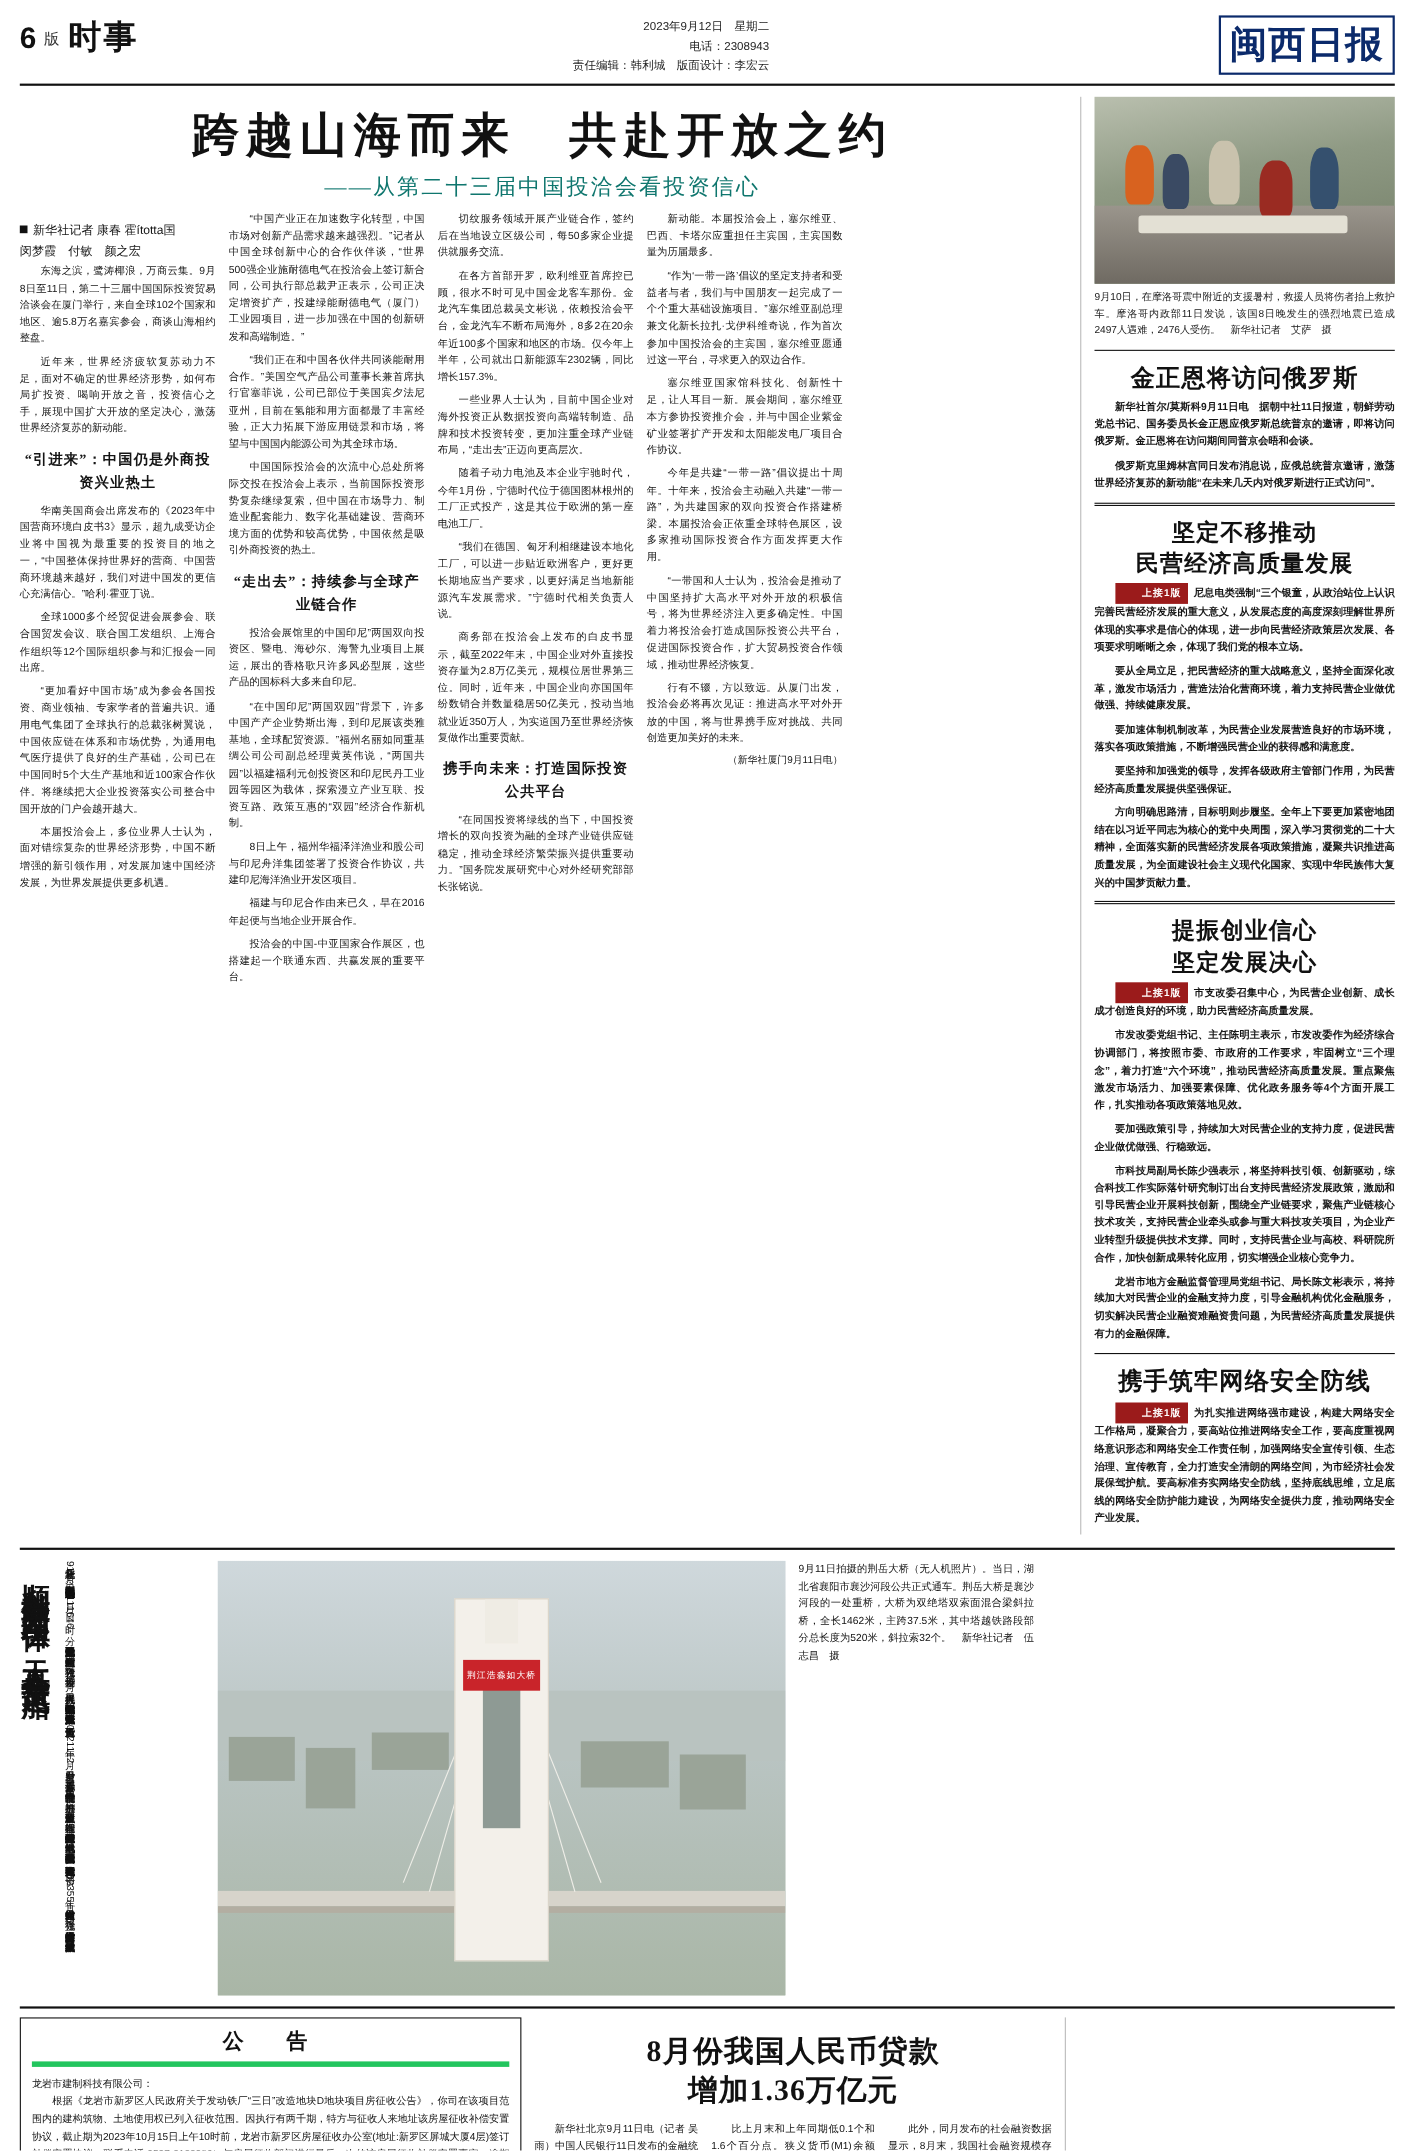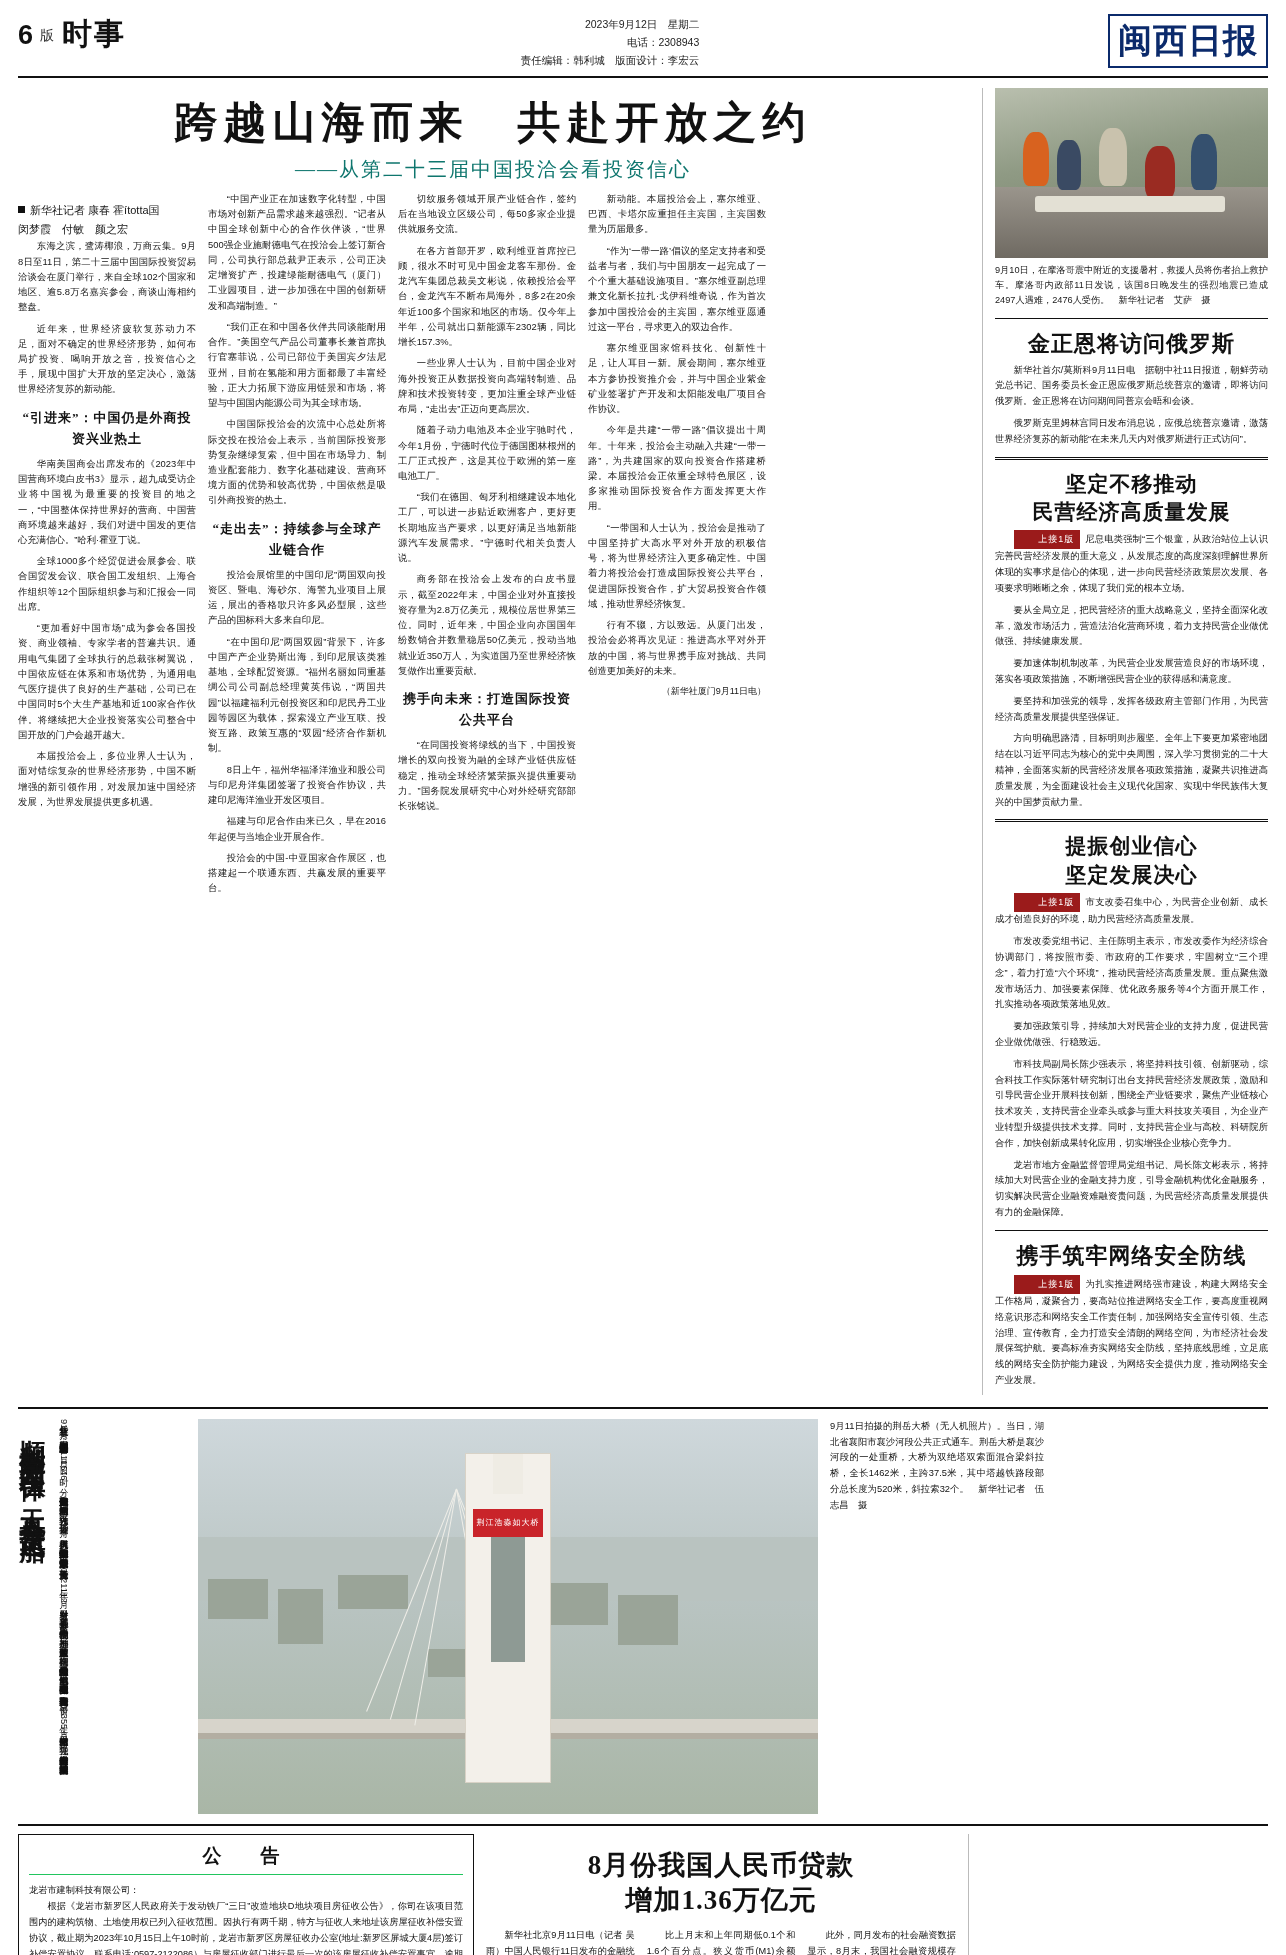--- a/index.html
+++ b/index.html
@@ -45,51 +45,51 @@
 
   
   .photo { width:100%; height:170px; background:linear-gradient(170deg,#b9bfae,#8f9a84 40%,#6f7a63); position:relative; overflow:hidden; }
   .photo .p-road { position:absolute; left:0; bottom:0; width:100%; height:42%; background:linear-gradient(180deg,#9a958c,#6f6a62); }
   .photo .p-fig { position:absolute; border-radius:40% 40% 20% 20%; }
   .cap { font-size:9.2px; line-height:1.65; text-align:justify; margin-top:5px; color:#1a1a1a; }
   .rr-h { font-size:22px; font-weight:bold; text-align:center; letter-spacing:1px; margin:10px 0 4px 0; font-family:"Liberation Serif", serif; }
   .rr-h.two { font-size:21px; line-height:1.35; }
   .rr-tag { display:inline-block; background:#9b1b1b; color:#fff; font-size:9px; padding:2px 6px; margin-right:5px; letter-spacing:1px; }
   .rr-text { font-size:9.3px; line-height:1.7; text-align:justify; color:#151515; }
-  .rr-text p { margin:0 0 6px 0; text-indent:2em; }
+  .rr-text p { margin:0 0 6px 0; text-indent:2em;font-weight:bold; }
   .divider { border-top:1px solid #111; margin:9px 0; }
   .divider.dbl { border-top:3px double #111; }
 
   
   .midzone { display:flex; gap:12px; margin-top:12px; border-top:2px solid #111; padding-top:10px; }
   .mz-left { width:168px; display:flex; gap:8px; }
   .vtitle { writing-mode:vertical-rl; text-orientation:upright; font-size:26px; font-weight:bold; letter-spacing:4px; font-family:"Liberation Serif", serif; line-height:1.12; }
   .vbody { font-size:9.2px; line-height:1.7; text-align:justify; writing-mode:vertical-rl; height:390px; }
-  .bigphoto { width:620px; height:395px; position:relative; overflow:hidden; background:linear-gradient(180deg,#c9d3d8 0%,#b6c2c6 30%,#9fae9a 100%); }
+  .bigphoto { width:516px; height:395px; position:relative; overflow:hidden; background:linear-gradient(180deg,#c9d3d8 0%,#b6c2c6 30%,#9fae9a 100%); }
   .mz-right { width:214px; font-size:9.3px; line-height:1.7; text-align:justify; }
 
   
   .sky { position:absolute; inset:0; background:linear-gradient(180deg,#cfd8dc,#b9c4c2 45%,#a9b6a6); }
   .city { position:absolute; left:0; top:38%; width:100%; height:30%; }
   .blk { position:absolute; background:#9aa498; }
   .river { position:absolute; left:0; top:30%; width:100%; height:16%; background:#b9c3c0; }
   .pylon { position:absolute; left:50%; transform:translateX(-50%); top:34px; width:86px; height:330px; background:#f3f0ea; border:1px solid #d8d2c6; }
   .pylon:before{content:"";position:absolute;left:50%;transform:translateX(-50%);top:0;width:30px;height:40px;background:#efece4;}
   .pylon-hole { position:absolute; left:50%; transform:translateX(-50%); top:58px; width:34px; height:150px; background:#8e9a94; }
   .plaque { position:absolute; left:50%; transform:translateX(-50%); top:90px; width:70px; height:28px; background:#c9242a; color:#fff; font-size:8px; text-align:center; line-height:28px; letter-spacing:1px;}
   .cable { position:absolute; background:#efeee8; width:1.4px; transform-origin:top center; }
   .deck { position:absolute; left:0; top:300px; width:100%; height:14px; background:#d7d4cb; }
   .deck2 { position:absolute; left:0; top:314px; width:100%; height:6px; background:#b3aea2; }
 
   
   .botzone { display:flex; gap:12px; margin-top:10px; border-top:2px solid #111; padding-top:8px; }
   .bz-left { width:456px; border:1.5px solid #111; padding:8px 10px; }
   .bz-mid { width:470px; }
   .bz-right { width:286px; border-left:1px solid #bbb; padding-left:12px; }
-  .notice-title { text-align:center; font-size:19px; letter-spacing:10px; font-weight:bold; font-family:"Liberation Serif", serif; border-bottom:1px solid #22c55e; padding-bottom:5px; margin-bottom:7px;}
+  .notice-title { text-align:center; font-size:19px; letter-spacing:10px; font-weight:bold; font-family:"Liberation Serif", serif; border-bottom:5px solid #22c55e; padding-bottom:5px; margin-bottom:7px;}
   .notice-body { font-size:9.2px; line-height:1.75; text-align:justify; }
   .notice-body p { margin:0 0 5px 0; text-indent:2em; }
   .bz-mid h2 { text-align:center; font-size:27px; font-weight:bold; margin:14px 0 10px 0; line-height:1.3; letter-spacing:1px; font-family:"Liberation Serif", serif;}
   .threecol { display:flex; gap:12px; }
   .tcol { flex:1; font-size:9.2px; line-height:1.7; text-align:justify; }
   .tcol p { margin:0 0 6px 0; text-indent:2em; }
 </style>
 </head>
 <body>
 

